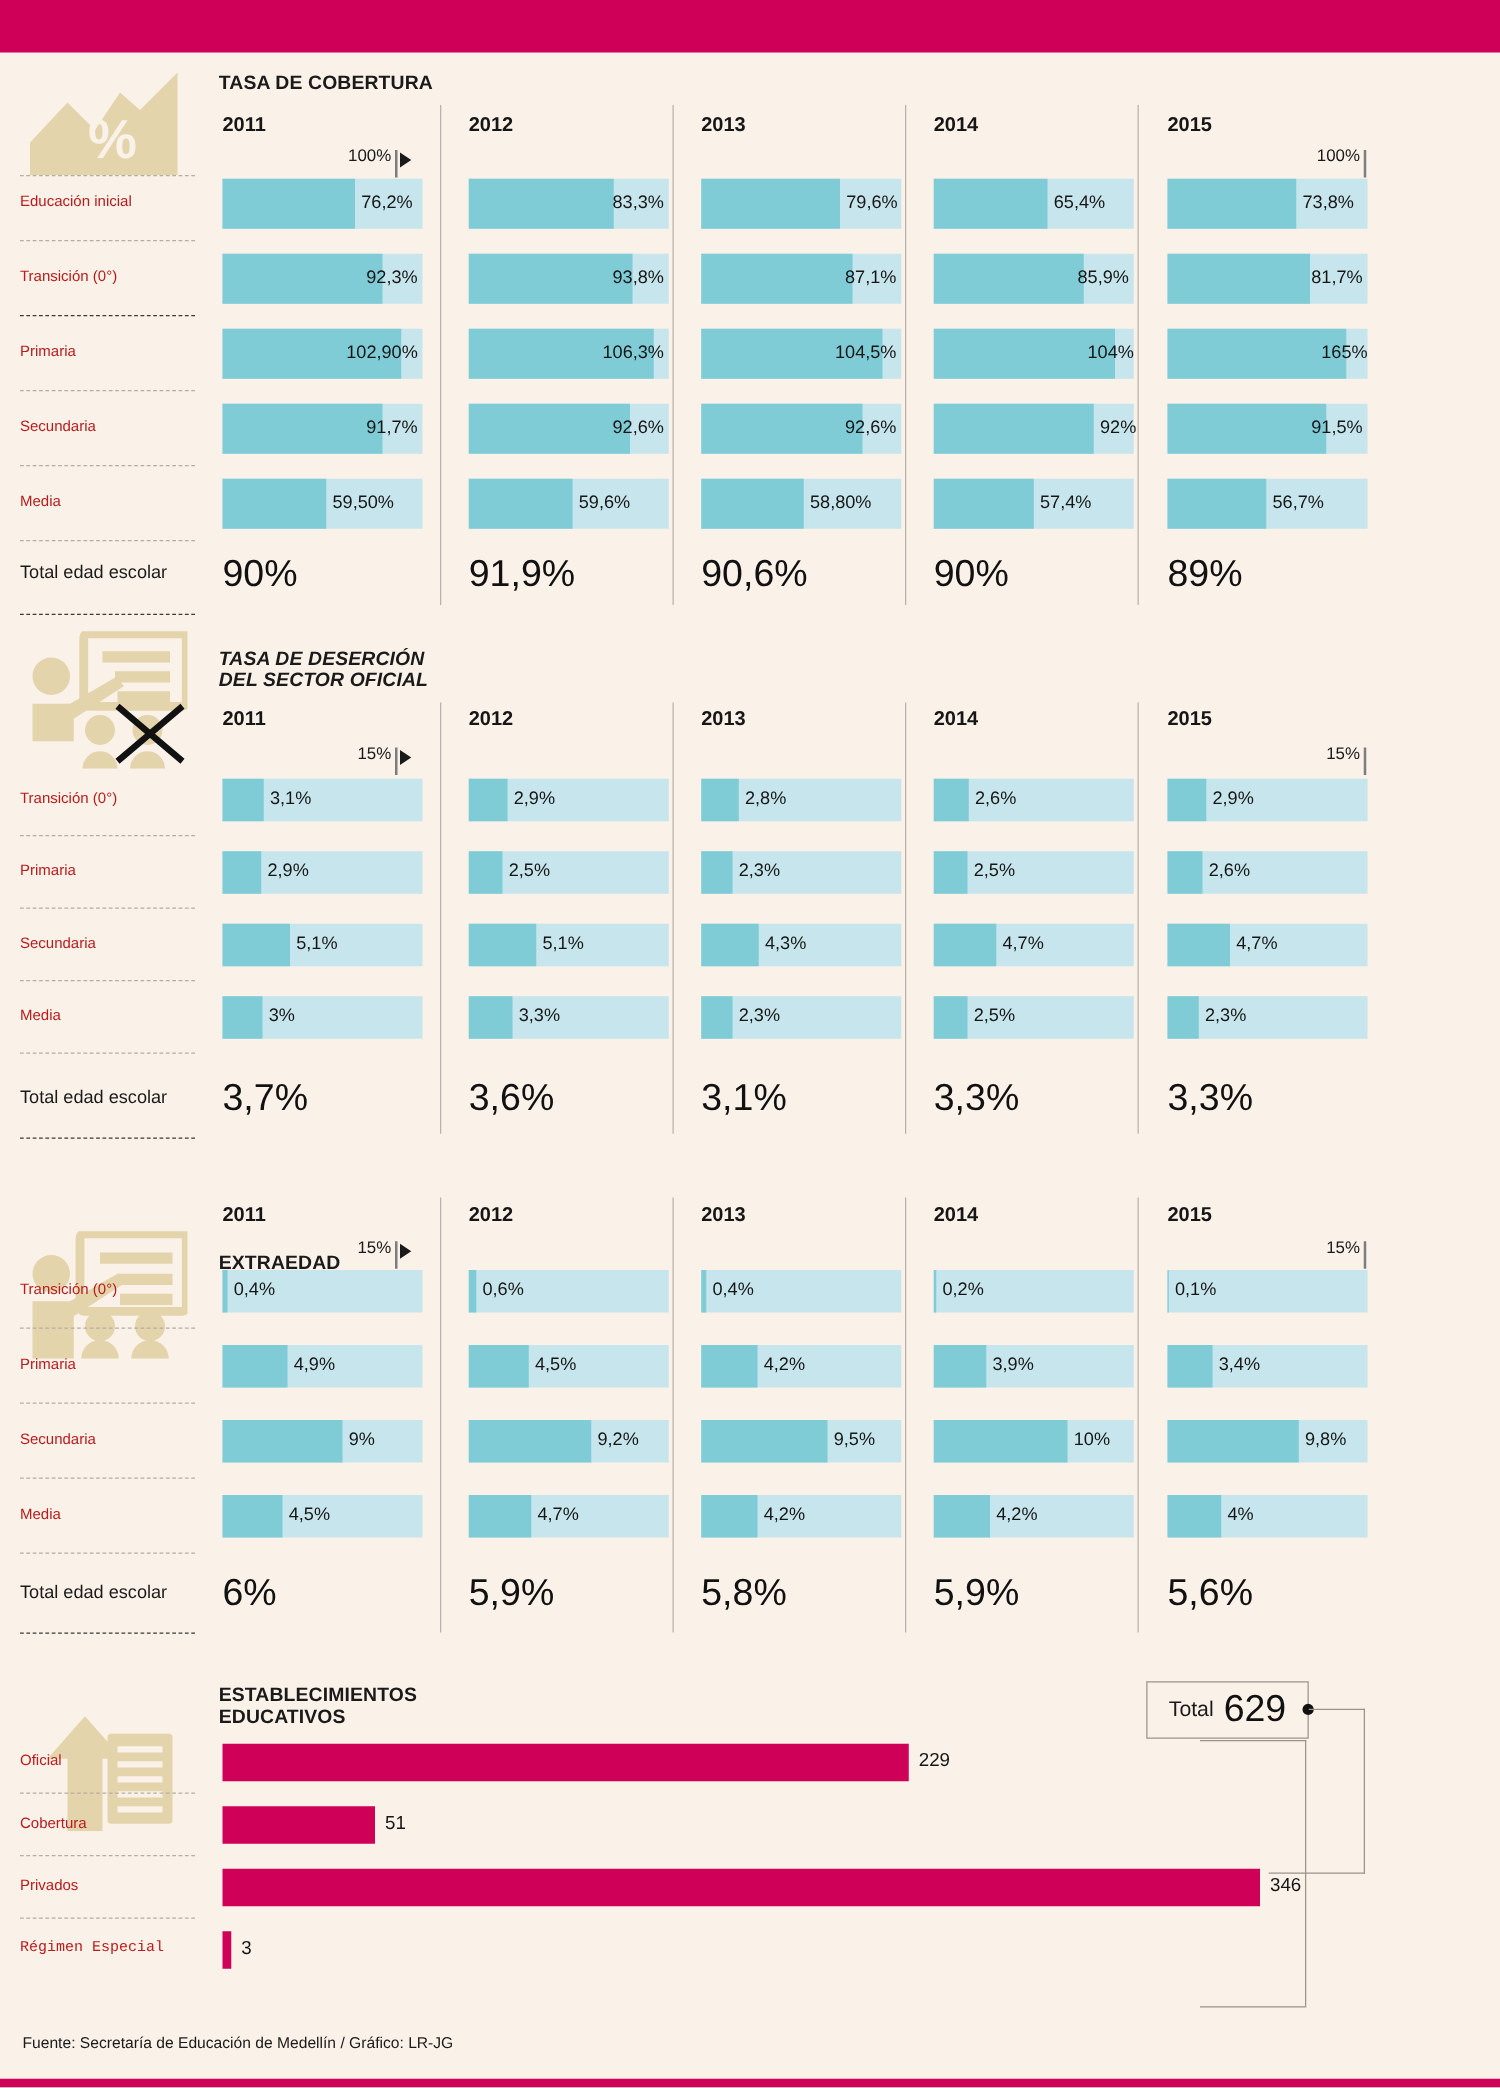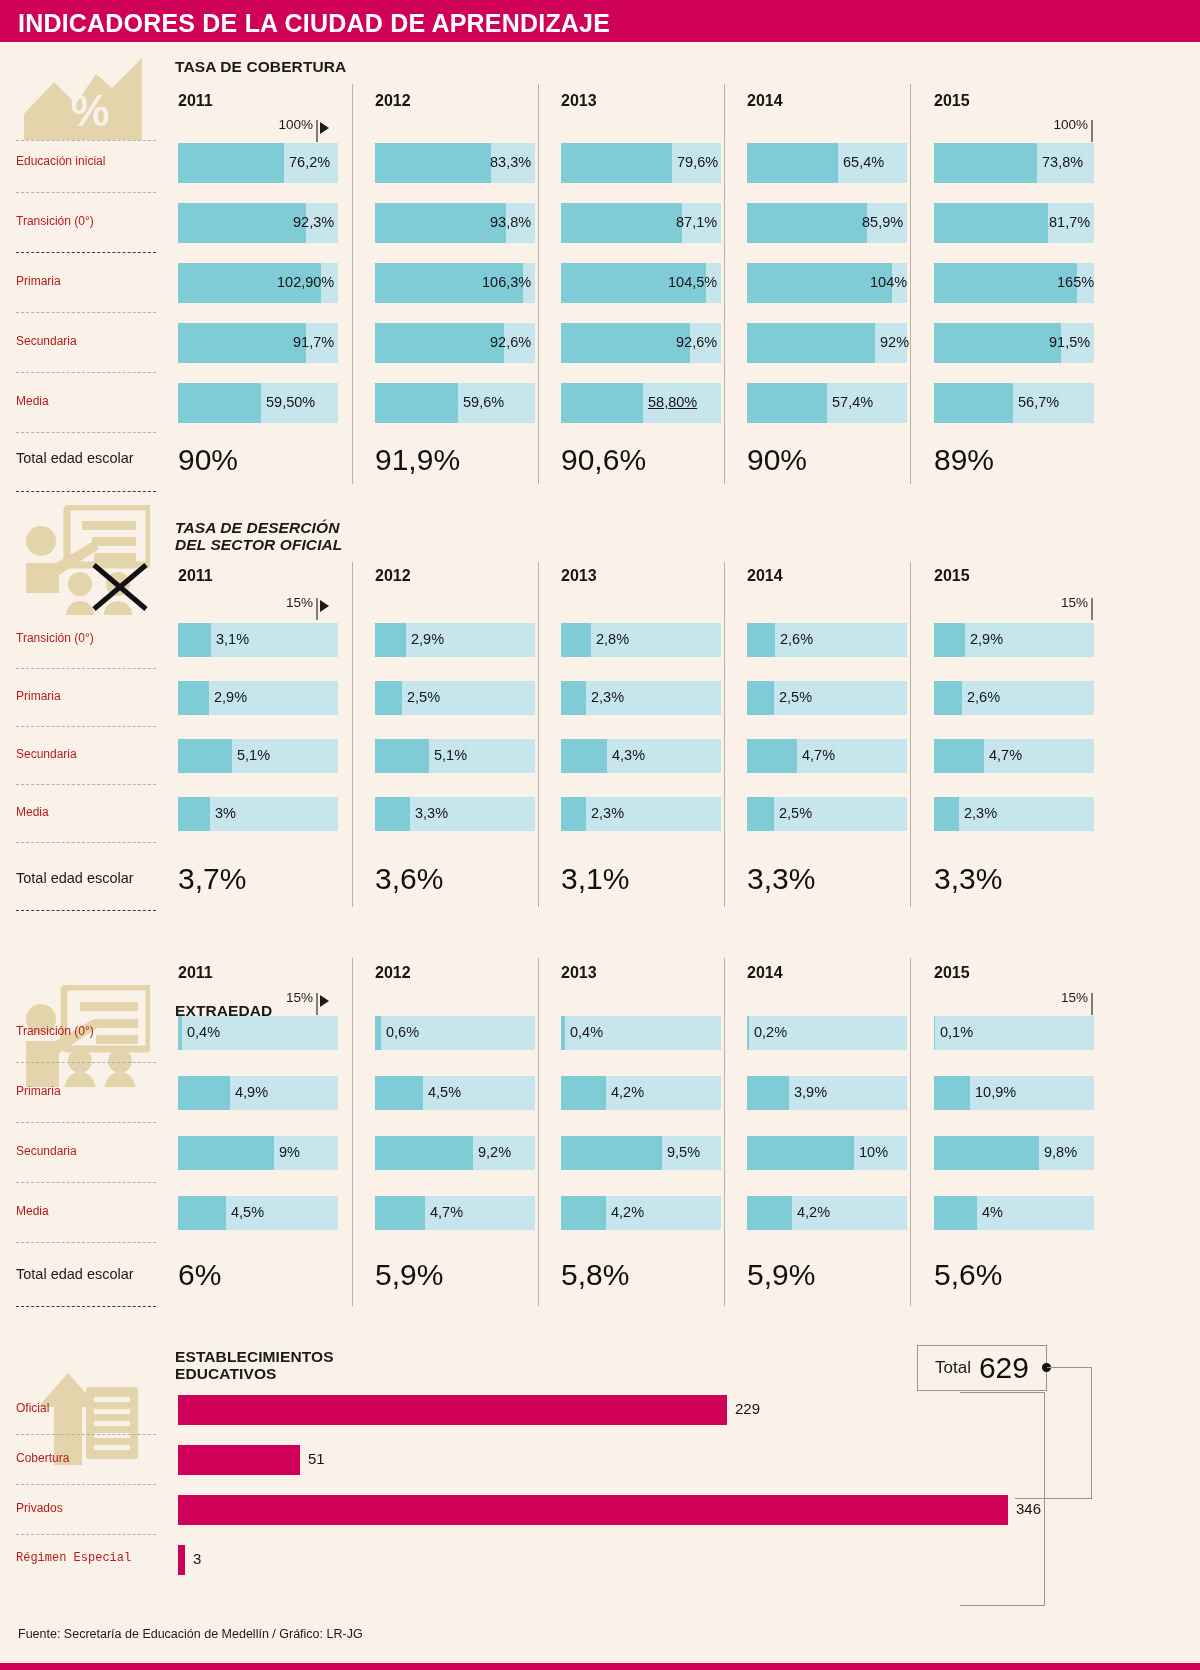--- a/index.html
+++ b/index.html
@@ -86,21 +86,20 @@
   .source { position: absolute; left: 18px; font-size: 12.5px; color: #1a1a1a; }
 
   svg { display: block; }
 </style>
 </head>
 <body>
 
 <div id="page">
 
   <div class="header-bar"></div>
-  <div class="header-title">INDICADORES DE LA CIUDAD DE APRENDIZAJE</div>
 
   <div class="section" id="sec1" style="top:0;">
 
     <div class="icon-box" style="top:58px;">
       <svg width="126" height="82" viewBox="0 0 126 82">
         <polygon points="0,82 0,56 30,24 52,46 72,16 88,30 118,0 118,82" fill="#E3D4AC"></polygon>
         <text x="66" y="68" font-family="Liberation Sans, sans-serif" font-size="44" font-weight="bold" fill="#FAF1E8" text-anchor="middle">%</text>
       </svg>
     </div>
     <div class="dashline" style="top:140px;"></div>
@@ -259,21 +258,21 @@
       <div class="rowlabel" style="top: 394px;">Media</div>
       <div class="dashline" style="top: 432px;"></div>
       <div class="track" style="left: 178px; top: 383px; width: 160px; height: 40px;"></div>
       <div class="fill" style="left: 178px; top: 383px; width: 83px; height: 40px;"></div>
       <div class="barval" style="left: 266px; top: 394px;">59,50%</div>
       <div class="track" style="left: 375px; top: 383px; width: 160px; height: 40px;"></div>
       <div class="fill" style="left: 375px; top: 383px; width: 83px; height: 40px;"></div>
       <div class="barval" style="left: 463px; top: 394px;">59,6%</div>
       <div class="track" style="left: 561px; top: 383px; width: 160px; height: 40px;"></div>
       <div class="fill" style="left: 561px; top: 383px; width: 82px; height: 40px;"></div>
-      <div class="barval" style="left: 648px; top: 394px; text-decoration: underline;">58,80%</div>
+      <div class="barval" style="left: 648px; top: 394px;">58,80%</div>
       <div class="track" style="left: 747px; top: 383px; width: 160px; height: 40px;"></div>
       <div class="fill" style="left: 747px; top: 383px; width: 80px; height: 40px;"></div>
       <div class="barval" style="left: 832px; top: 394px;">57,4%</div>
       <div class="track" style="left: 934px; top: 383px; width: 160px; height: 40px;"></div>
       <div class="fill" style="left: 934px; top: 383px; width: 79px; height: 40px;"></div>
       <div class="barval" style="left: 1018px; top: 394px;">56,7%</div>
       <div class="totlabel" style="top: 450px;">Total edad escolar</div>
       <div class="totval" style="left: 178px; top: 443px;">90%</div>
       <div class="totval" style="left: 375px; top: 443px;">91,9%</div>
       <div class="totval" style="left: 561px; top: 443px;">90,6%</div>
@@ -409,21 +408,21 @@
       <div class="fill" style="left: 375px; top: 1076px; width: 48px; height: 34px;"></div>
       <div class="barval" style="left: 428px; top: 1084px;">4,5%</div>
       <div class="track" style="left: 561px; top: 1076px; width: 160px; height: 34px;"></div>
       <div class="fill" style="left: 561px; top: 1076px; width: 45px; height: 34px;"></div>
       <div class="barval" style="left: 611px; top: 1084px;">4,2%</div>
       <div class="track" style="left: 747px; top: 1076px; width: 160px; height: 34px;"></div>
       <div class="fill" style="left: 747px; top: 1076px; width: 42px; height: 34px;"></div>
       <div class="barval" style="left: 794px; top: 1084px;">3,9%</div>
       <div class="track" style="left: 934px; top: 1076px; width: 160px; height: 34px;"></div>
       <div class="fill" style="left: 934px; top: 1076px; width: 36px; height: 34px;"></div>
-      <div class="barval" style="left: 975px; top: 1084px;">10,9%</div>
+      <div class="barval" style="left: 975px; top: 1084px;">3,4%</div>
       <div class="rowlabel" style="top: 1144px;">Secundaria</div>
       <div class="dashline" style="top: 1182px;"></div>
       <div class="track" style="left: 178px; top: 1136px; width: 160px; height: 34px;"></div>
       <div class="fill" style="left: 178px; top: 1136px; width: 96px; height: 34px;"></div>
       <div class="barval" style="left: 279px; top: 1144px;">9%</div>
       <div class="track" style="left: 375px; top: 1136px; width: 160px; height: 34px;"></div>
       <div class="fill" style="left: 375px; top: 1136px; width: 98px; height: 34px;"></div>
       <div class="barval" style="left: 478px; top: 1144px;">9,2%</div>
       <div class="track" style="left: 561px; top: 1136px; width: 160px; height: 34px;"></div>
       <div class="fill" style="left: 561px; top: 1136px; width: 101px; height: 34px;"></div>

